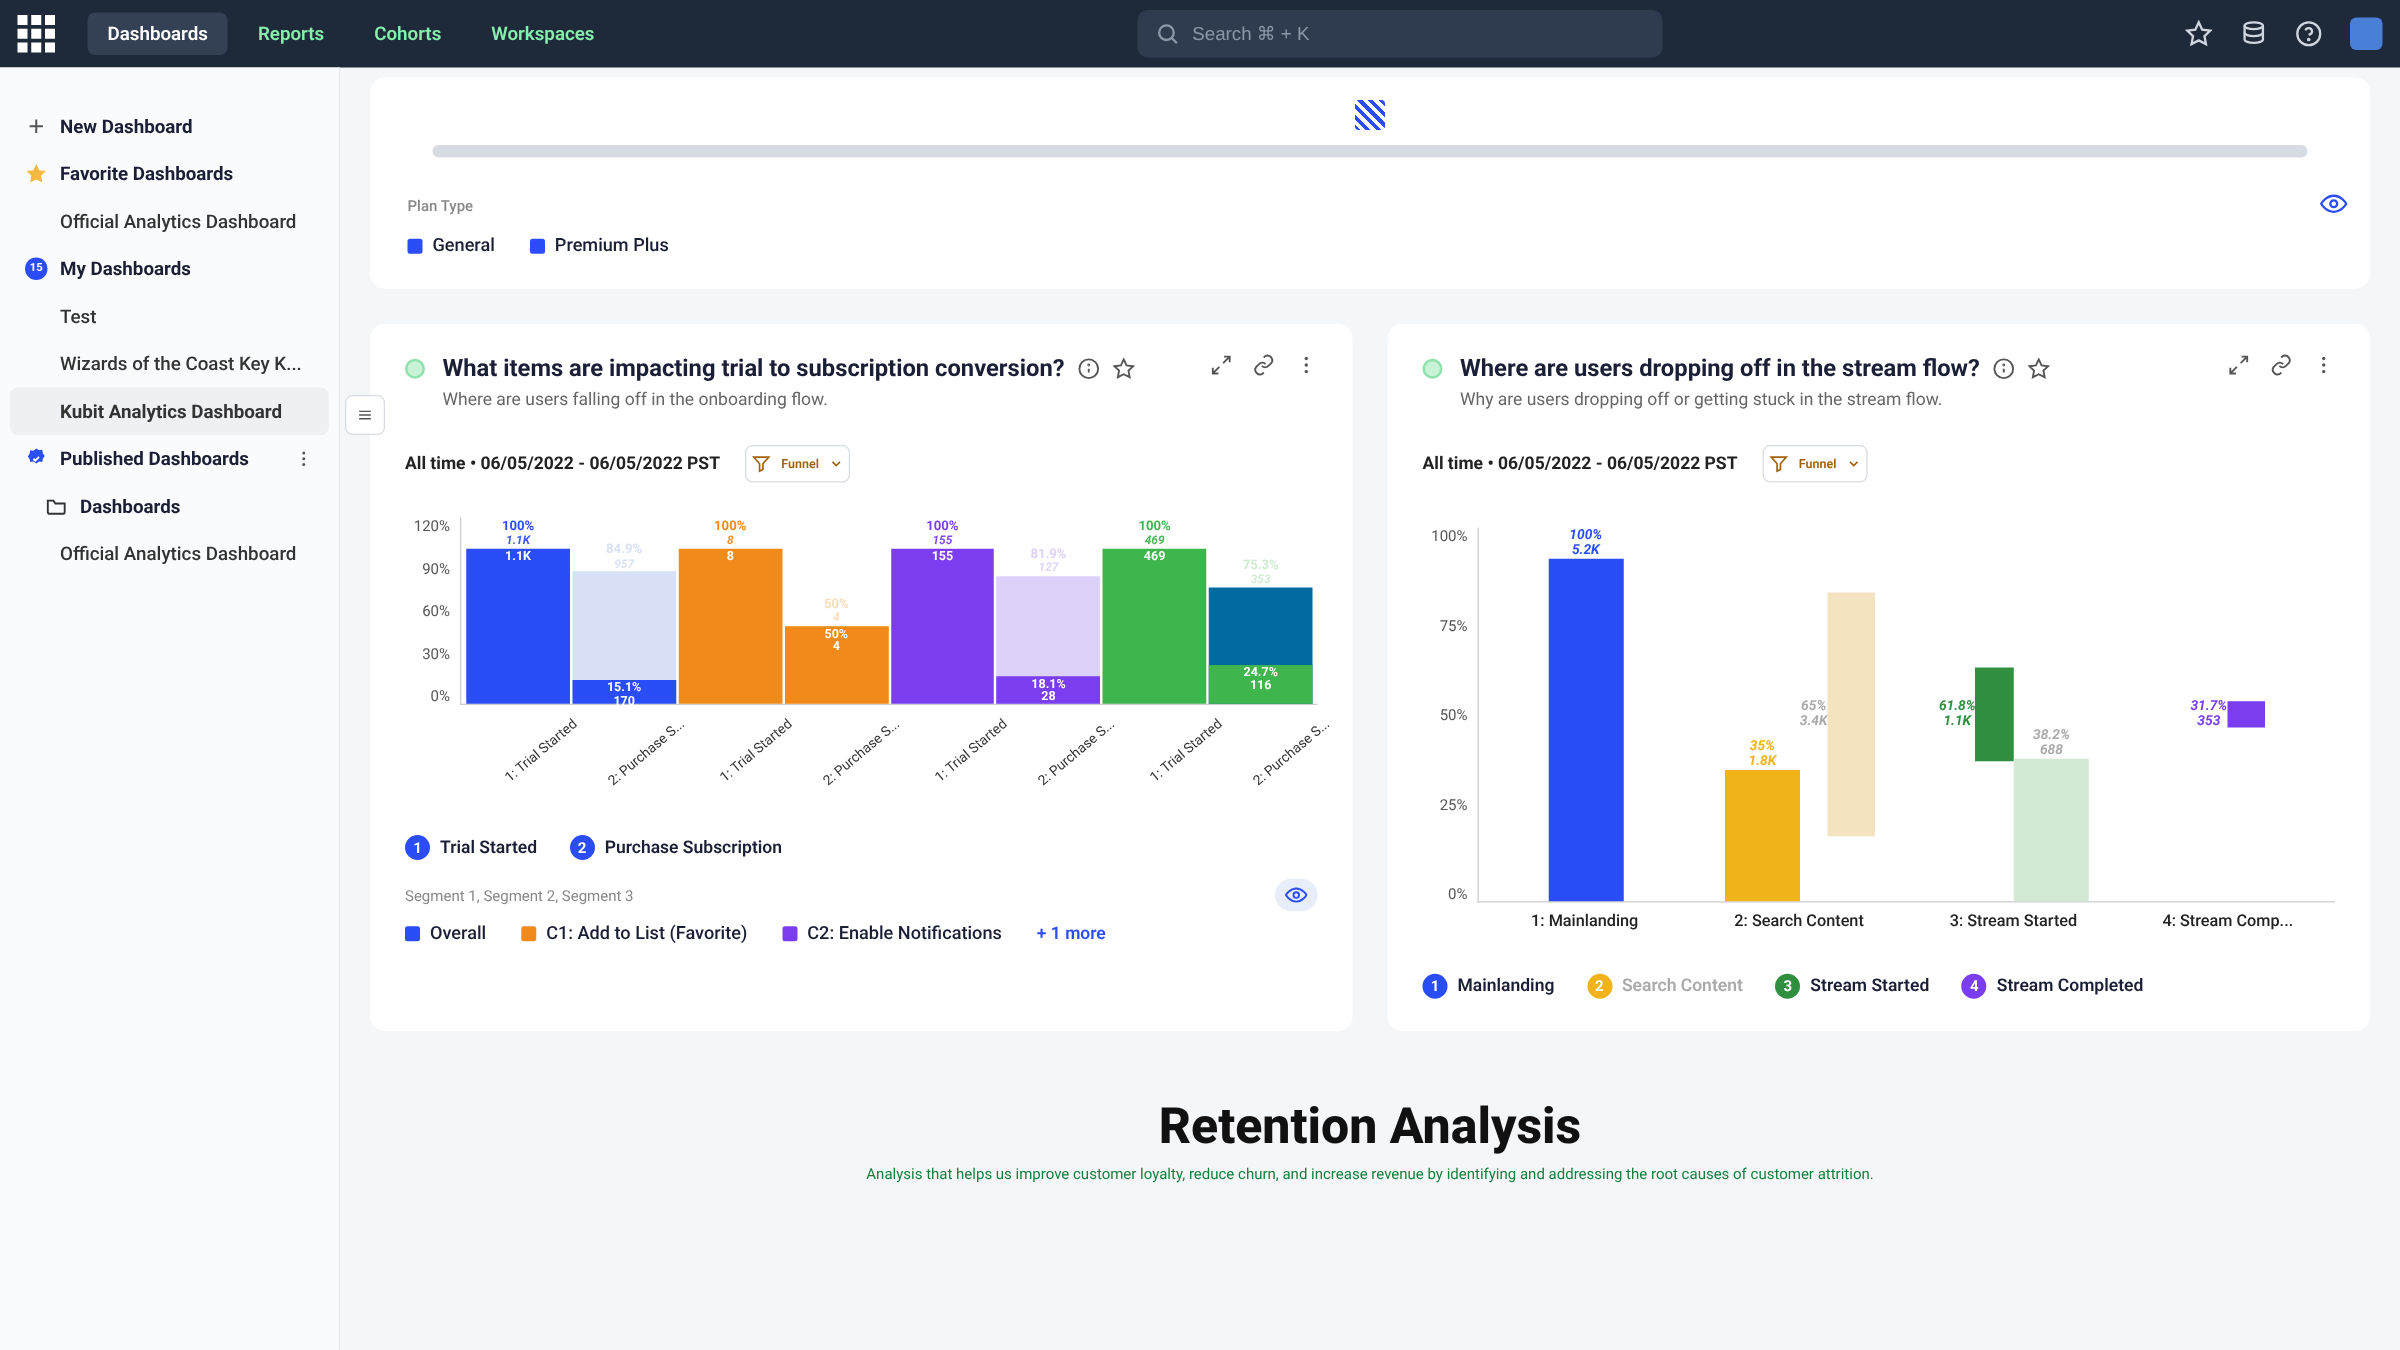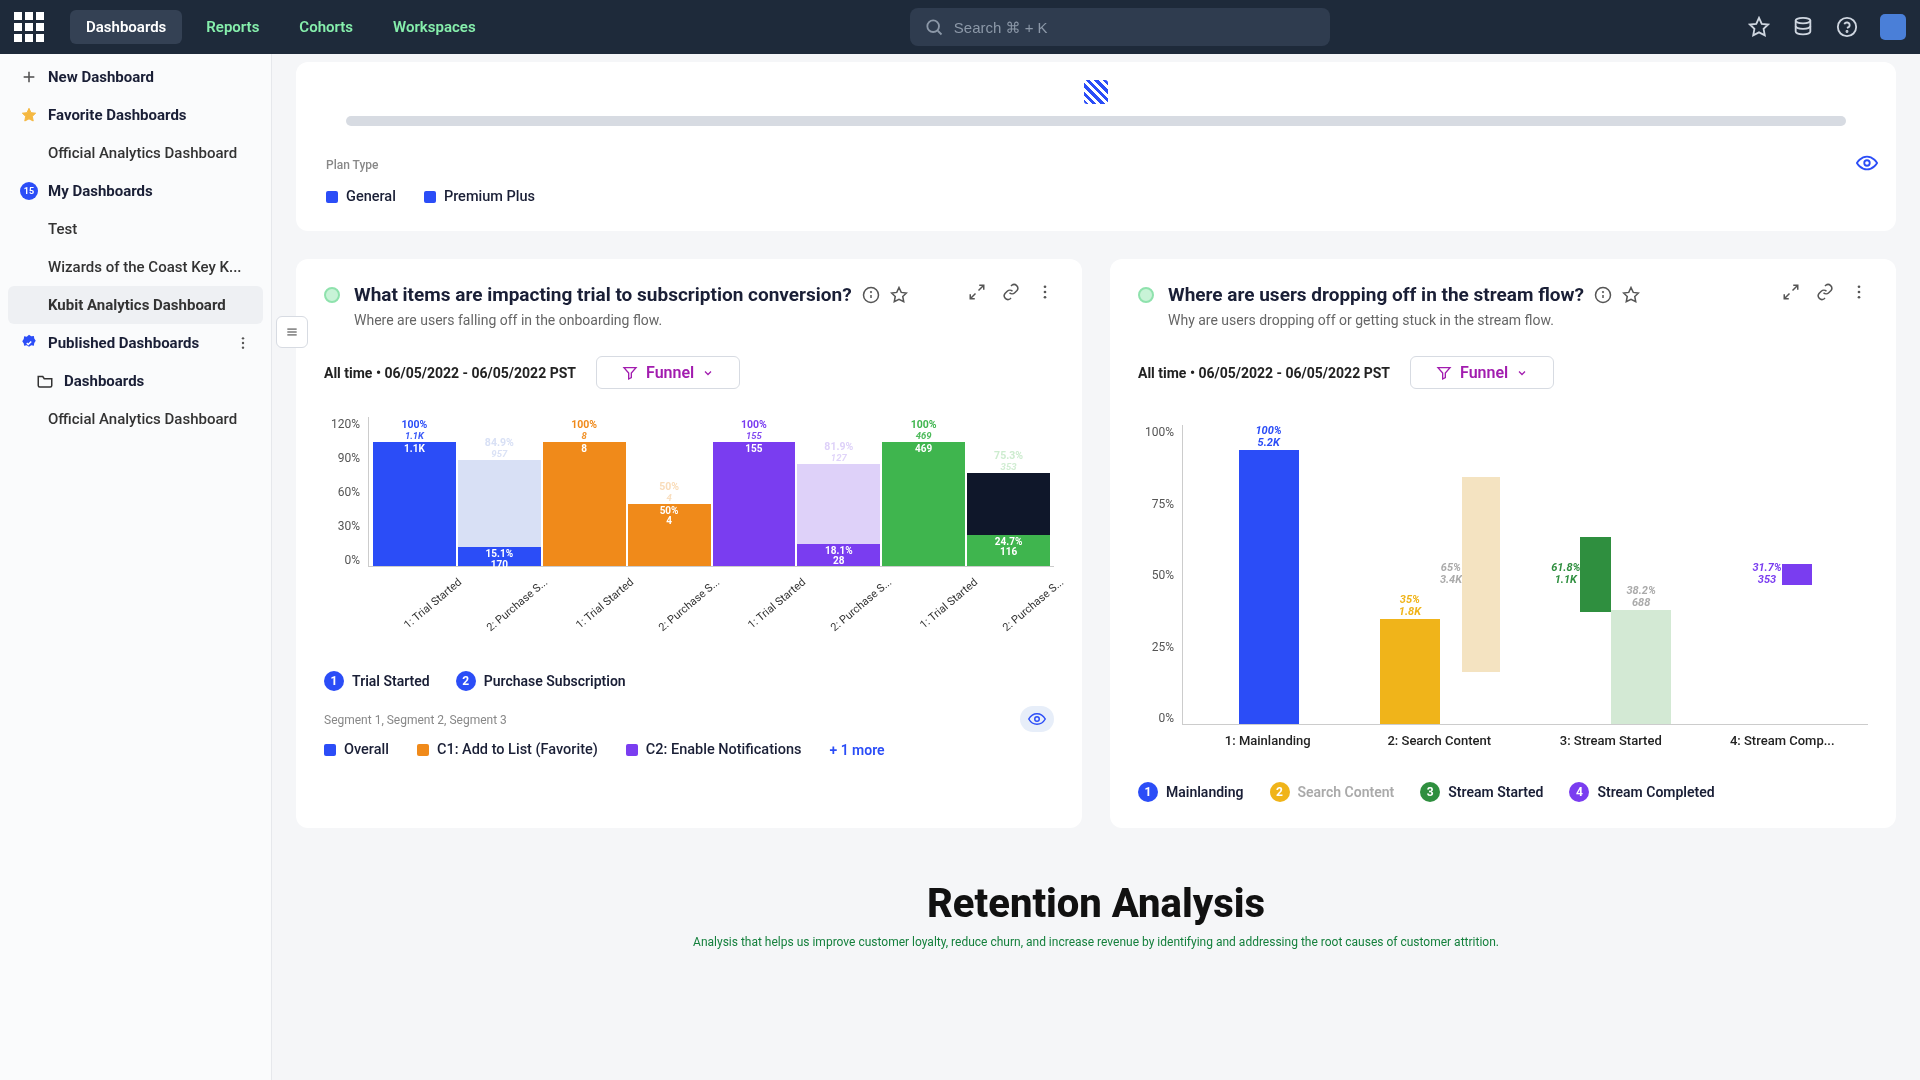--- a/index.html
+++ b/index.html
@@ -14,21 +14,21 @@
 .nav-tab.active { background: #344154; color: #fff; }
 .search-wrap { margin-left: auto; margin-right: auto; position: relative; }
 .search { width: 420px; height: 38px; background: #2f3c4f; border: none; border-radius: 8px; color: #cfd6e0; padding: 0 14px 0 44px; font-size: 15px; }
 .search::placeholder { color: #8c98a8; }
 .search-icon { position: absolute; left: 14px; top: 9px; color: #8c98a8; }
 .topnav-right { display: flex; gap: 22px; align-items: center; }
 .top-icon { color: #cfd6e0; cursor: pointer; font-size: 20px; }
 
 
 .shell { display: flex; height: calc(1080px - 54px); }
-.sidebar { width: 272px; background: #fafbfc; border-right: 1px solid #e6e8ec; padding: 4px 8px; overflow-y: auto; flex-shrink: 0; }
+.sidebar { width: 272px; background: #fafbfc; border-right: 1px solid #e6e8ec; padding: 28px 8px; overflow-y: auto; flex-shrink: 0; }
 .side-row { display: flex; align-items: center; gap: 10px; padding: 10px 12px; border-radius: 6px; cursor: pointer; font-size: 15px; }
 .side-row.bold { font-weight: 700; color: #1a1f36; }
 .side-row.sub { padding-left: 40px; font-weight: 500; color: #333; }
 .side-row.active { background: #eef0f3; font-weight: 700; }
 .side-ic { width: 18px; height: 18px; display: flex; align-items: center; justify-content: center; }
 
 .main { flex: 1; overflow-y: auto; padding: 0 24px 40px 24px; position: relative; }
 .float-handle { position: absolute; left: 4px; top: 262px; width: 32px; height: 32px; border: 1px solid #d7dbe2; border-radius: 6px; background: #fff; display: flex; align-items: center; justify-content: center; cursor: pointer; z-index: 5; }
 
 
@@ -46,21 +46,21 @@
 .panel { background: #fff; border-radius: 12px; padding: 24px 28px 26px 28px; position: relative; }
 .panel-head { display: flex; align-items: flex-start; gap: 14px; }
 .status-dot { width: 16px; height: 16px; border-radius: 50%; background: #c8f3d7; border: 2px solid #8fe2ad; margin-top: 4px; flex-shrink: 0; }
 .panel-title-wrap { flex: 1; }
 .panel-title { font-size: 19px; font-weight: 700; color: #1a1f36; display: flex; align-items: center; gap: 10px; }
 .panel-sub { font-size: 14px; color: #666; margin-top: 6px; }
 .ic-btn { color: #555; cursor: pointer; font-size: 17px; }
 .panel-actions { display: flex; gap: 16px; align-items: center; }
 .filter-row { display: flex; align-items: center; gap: 20px; margin-top: 28px; }
 .time-text { font-size: 14px; font-weight: 700; color: #222; }
-.funnel-pill { display: flex; align-items: center; gap: 8px; padding: 6px 25px; border: 1px solid #d7dbe2; border-radius: 6px; font-size: 16px; font-weight: 600; color: #a21caf; cursor: pointer; }
+.funnel-pill { display: flex; align-items: center; gap: 8px; padding: 6px 4px; border: 1px solid #d7dbe2; border-radius: 6px; font-size: 10px; font-weight: 600; color: #a16207; cursor: pointer; }
 
 
 .chart { margin-top: 28px; display: flex; }
 .yaxis { display: flex; flex-direction: column; justify-content: space-between; height: 150px; font-size: 12px; color: #555; text-align: right; padding-right: 8px; min-width: 44px; }
 .plot { flex: 1; display: flex; align-items: flex-end; height: 150px; border-left: 1px solid #ccc; border-bottom: 1px solid #ccc; gap: 2px; padding: 0 4px; }
 .bar-col { display: flex; flex-direction: column; align-items: center; justify-content: flex-end; height: 100%; }
 .bar-label-top { font-size: 10.5px; font-weight: 700; text-align: center; line-height: 1.05; margin-bottom: 1px; white-space: nowrap; }
 .bar-label-top .v { font-size: 9.5px; opacity: 0.92; font-style: italic; }
 .bar { width: 100%; position: relative; display: flex; align-items: flex-start; justify-content: center; }
 .inner-label { font-size: 10px; font-weight: 700; color: #fff; text-align: center; line-height: 1.05; padding-top: 2px; }
@@ -348,21 +348,21 @@
                 </div>
               </div>
               <div class="bar-col" style="flex: 1 1 0%;">
                 <div class="bar-label-top" style="color: rgb(63, 181, 78);">100%<br><span class="v">469</span></div>
                 <div class="bar" style="height: 83.3333%; background: rgb(63, 181, 78);">
                   <div class="inner-label">469</div>
                 </div>
               </div>
               <div class="bar-col" style="flex: 1 1 0%;">
                 <div class="bar-label-top" style="color: rgb(205, 236, 207);">75.3%<br><span class="v">353</span></div>
-                <div class="bar" style="height: 62.5%; background: #0f172a;">
+                <div class="bar" style="height: 62.5%; background: #0369a1;">
                   <div style="position: absolute; bottom: 0px; left: 0px; right: 0px; height: 33.3333%; background: rgb(63, 181, 78);">
                     <div class="inner-label">24.7%<br>116</div>
                   </div>
                 </div>
               </div>
             </div>
         </div>
         <div class="xaxis" id="xaxis-left">
             <div class="xlab" style="flex: 1 1 0%;">
               <span>1: Trial Started</span>

